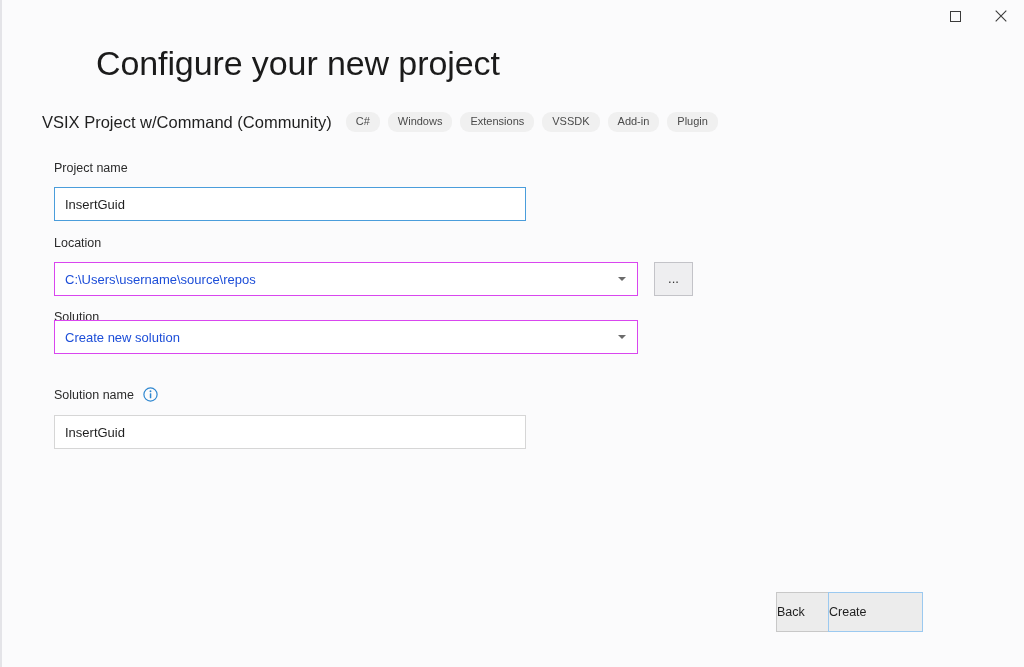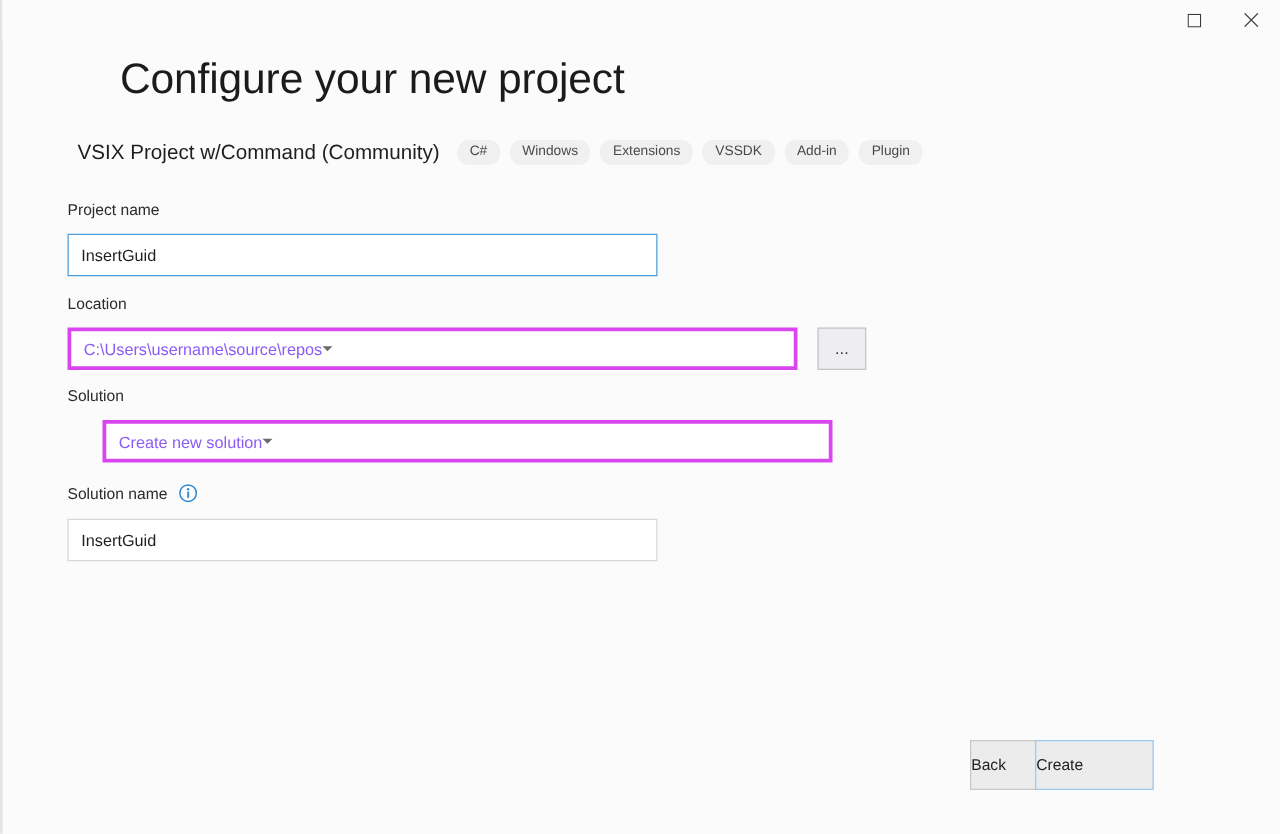--- a/index.html
+++ b/index.html
@@ -55,21 +55,21 @@
     font-size: 34px;
     font-weight: 300;
     letter-spacing: -0.1px;
     color: #1b1b1b;
     white-space: nowrap;
     margin-left: 42px;
   }
 
   .subtitle-row {
     position: absolute;
-    left: 60px;
+    left: 40px;
     top: 80px;
     display: flex;
     align-items: center;
     white-space: nowrap;
   }
   .subtitle {
     font-size: 16.5px;
     font-weight: 400;
     color: #1f1f1f;
   }
@@ -120,27 +120,28 @@
   }
   .input-box.focused {
     border: 1px solid #4a9ddb;
   }
   .combo {
     position: absolute;
     left: 52px;
     width: 584px;
     height: 34px;
     background: #ffffff;
-    border: 3px solid #d946ef;
-    box-sizing: border-box;
-    display: flex;
-    align-items: center;
+    border: 1px solid #d946ef;
+    box-sizing: border-box;
+    display: flex;
+    align-items: center;
+    justify-content: space-between;
     padding: 0 8px 0 10px;
     font-size: 13px;
-    color: #8b5cf6;
+    color: #1d4ed8;
     cursor: default;
   }
   .caret {
     width: 0;
     height: 0;
     border-left: 4px solid transparent;
     border-right: 4px solid transparent;
     border-top: 4px solid #6b6b6b;
     margin-right: 3px;
   }
@@ -247,21 +248,21 @@
   <div class="field-label" style="top:204px;">Location</div>
   <div class="combo" style="top:230px;">
     <span>C:\Users\username\source\repos</span>
     <span class="caret"></span>
   </div>
   <div class="browse-btn" style="top:230px;">
     <span>...</span>
   </div>
 
   <div class="field-label" style="top:278px;">Solution</div>
-  <div class="combo" style="top:304px;margin-left:28px;">
+  <div class="combo" style="top:288px;">
     <span>Create new solution</span>
     <span class="caret"></span>
   </div>
 
   <div class="field-label" style="top:355px;">
     <span>Solution name</span>
     <span class="info-icon">
       <svg width="15" height="15" viewBox="0 0 15 15">
         <circle cx="7.5" cy="7.5" r="6.6" fill="none" stroke="#2f87d0" stroke-width="1.2"></circle>
         <circle cx="7.5" cy="4.3" r="0.95" fill="#2f87d0"></circle>

